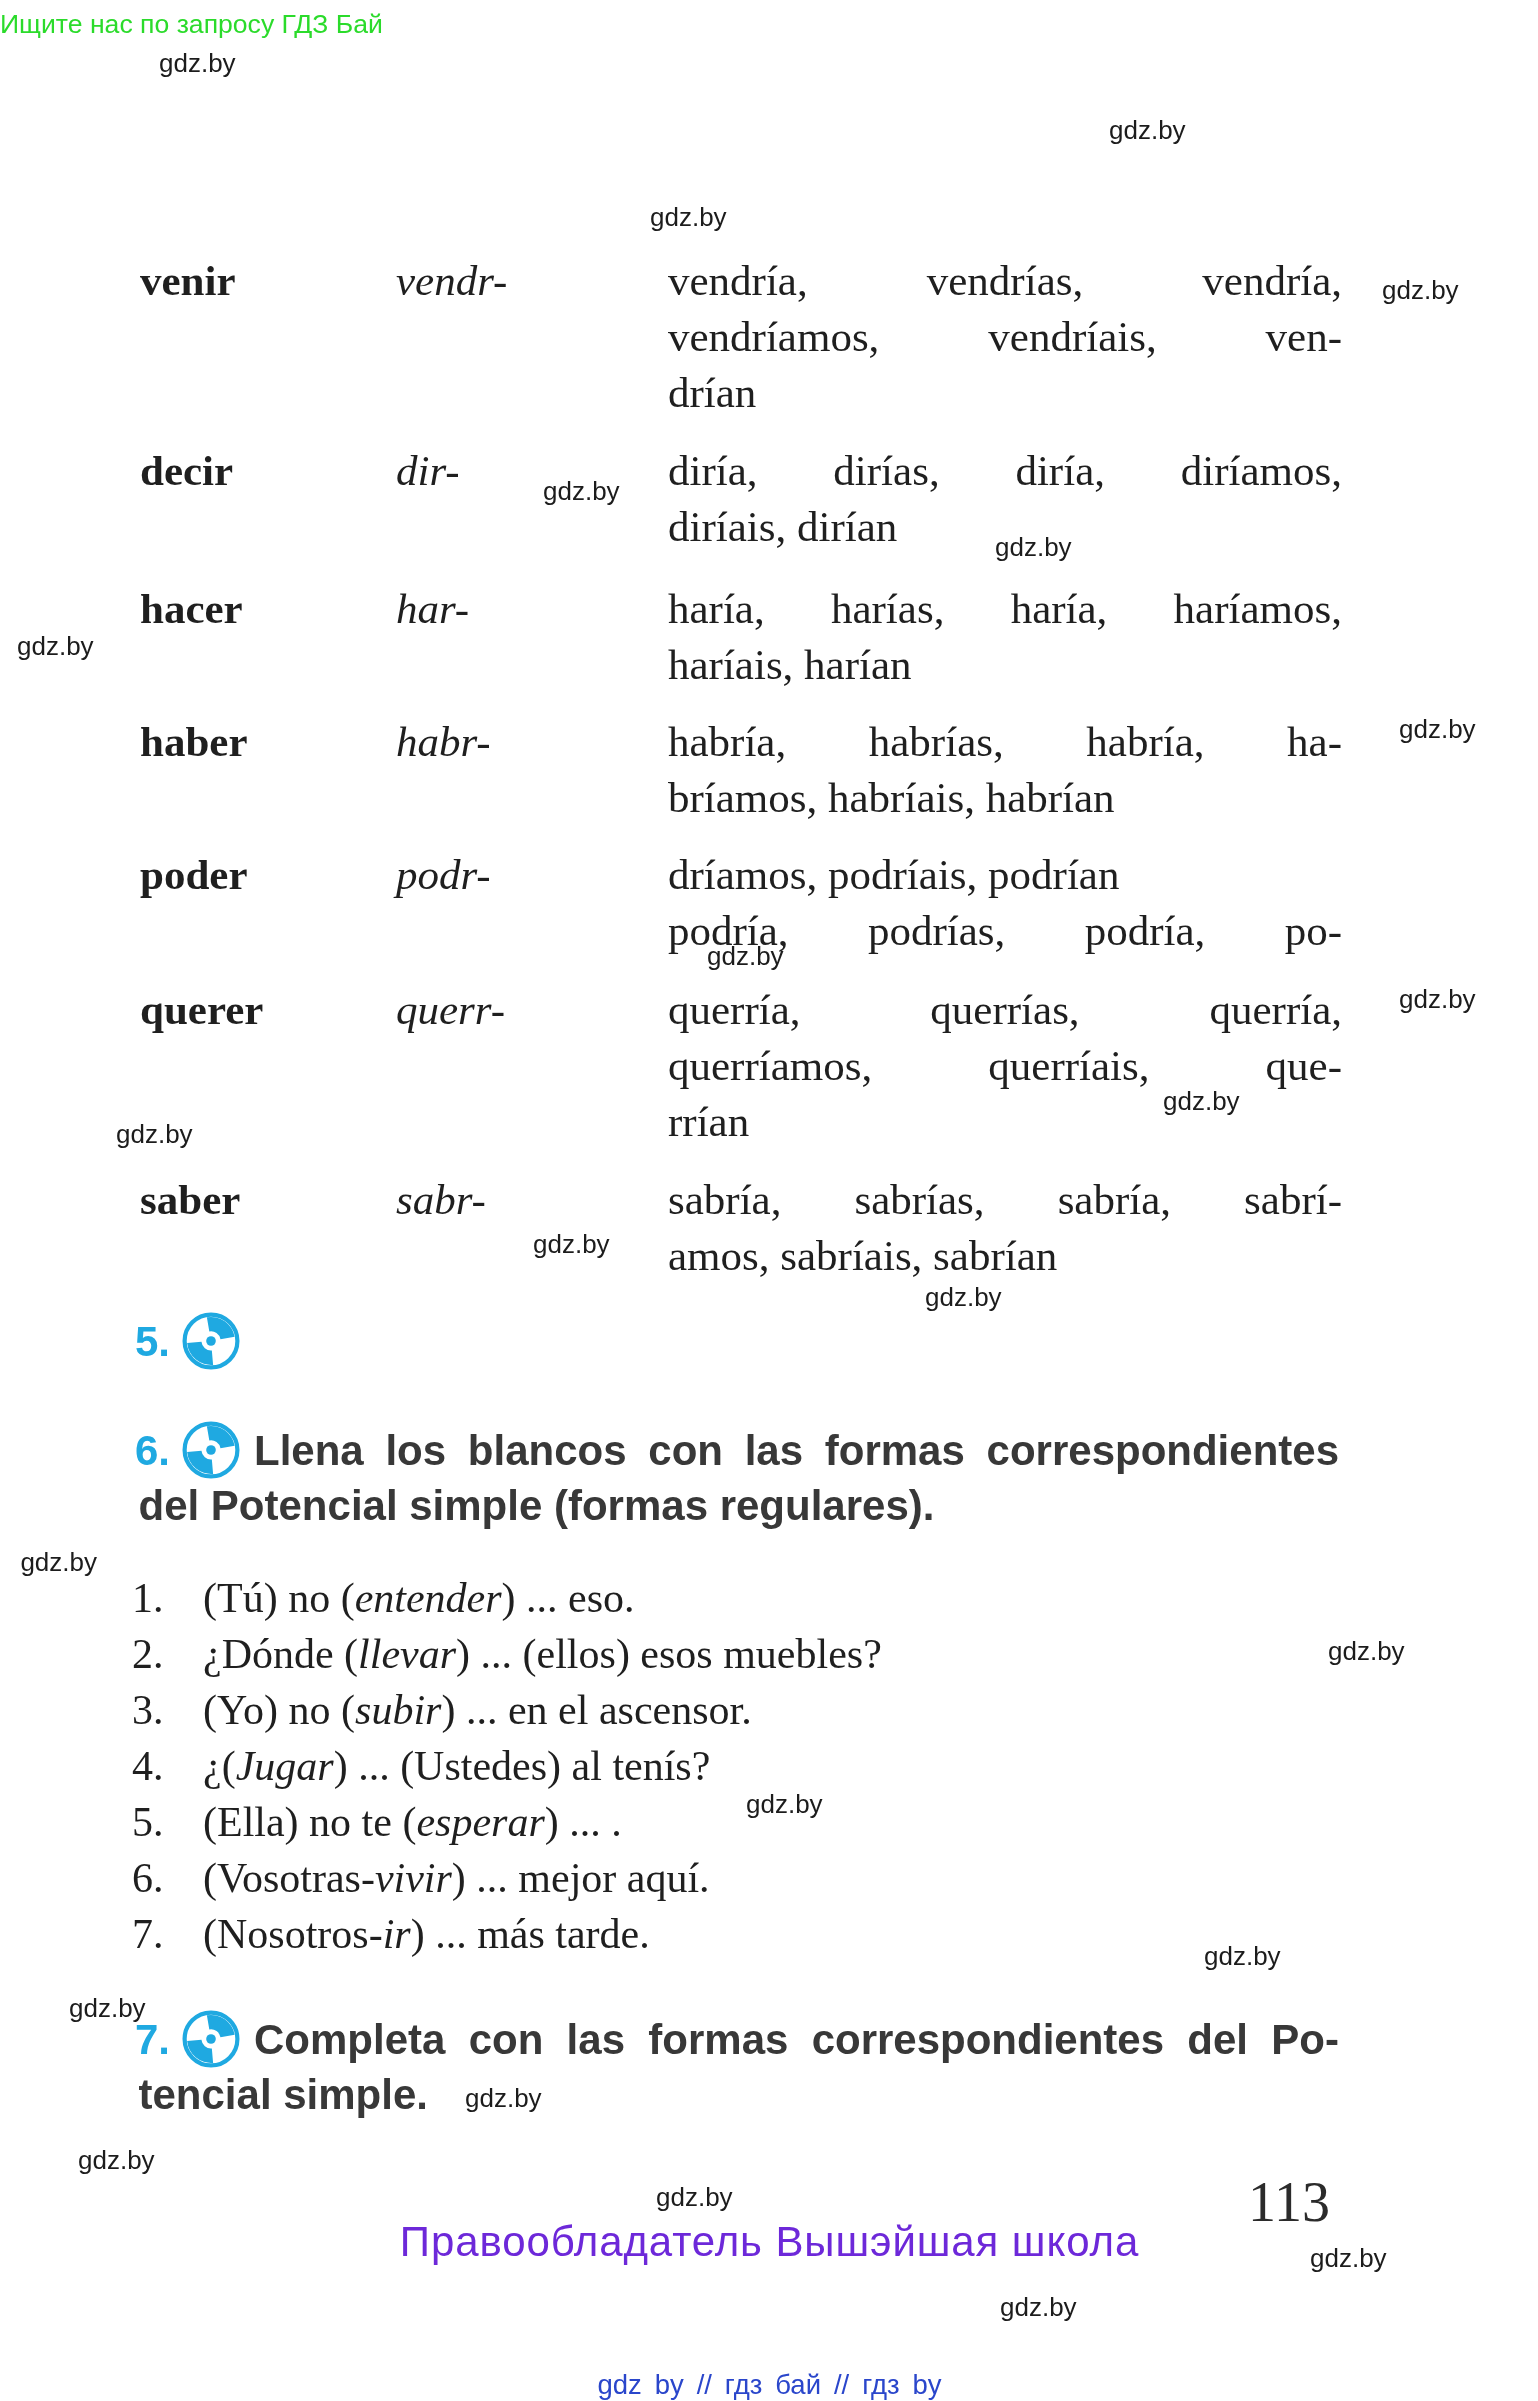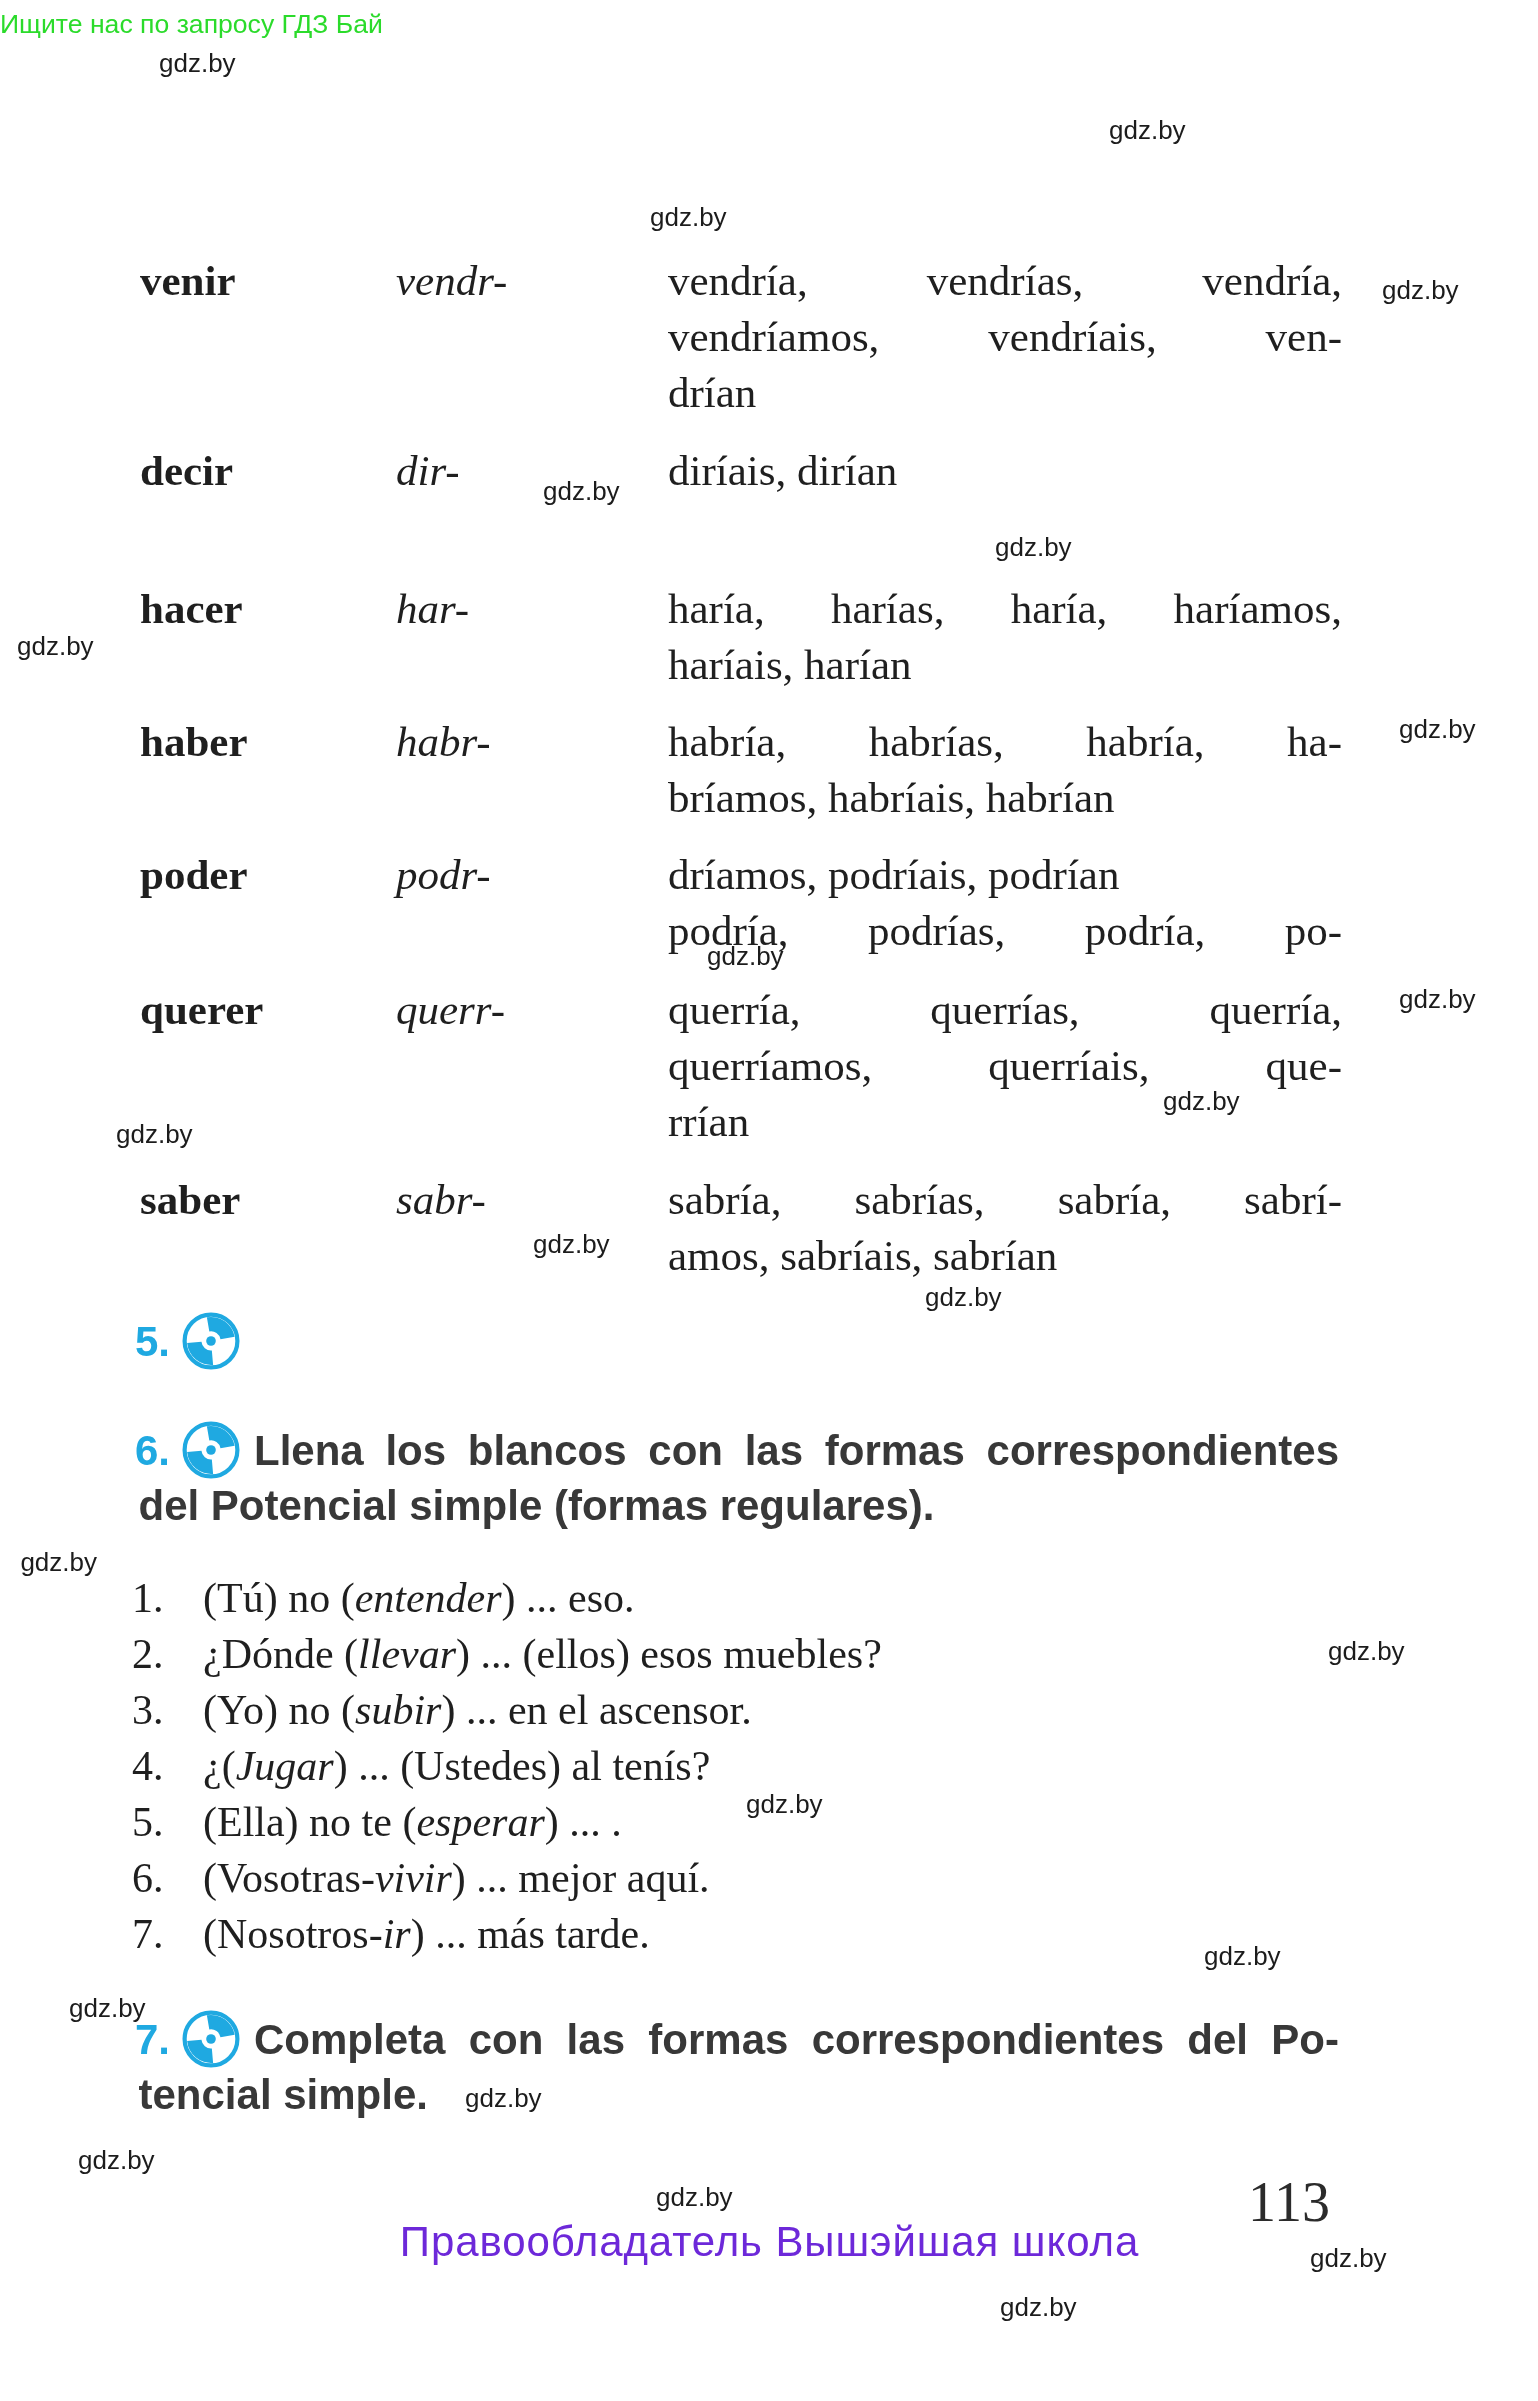--- a/index.html
+++ b/index.html
@@ -86,20 +86,21 @@
       <div class="fline just">vendría, vendrías, vendría,</div>
       <div class="fline just">vendríamos, vendríais, ven-</div>
       <div class="fline">drían</div>
     </div>
   </div>
 
   <div class="trow" style="top:443px">
     <div class="tverb">decir</div>
     <div class="tstem">dir-</div>
     <div class="tforms">
+      <div class="fline just">diría, dirías, diría, diríamos,</div>
       <div class="fline">diríais, dirían</div>
     </div>
   </div>
 
   <div class="trow" style="top:581px">
     <div class="tverb">hacer</div>
     <div class="tstem">har-</div>
     <div class="tforms">
       <div class="fline just">haría, harías, haría, haríamos,</div>
       <div class="fline">haríais, harían</div>
@@ -200,15 +201,16 @@
         <path d="M10.2,53.5 A40,40 0 0 0 53.5,89.8 L51.4,65.9 A16,16 0 0 1 34.1,51.4 Z" fill="#1fa9e1"></path>
         <circle cx="50" cy="50" r="8" fill="#1fa9e1"></circle>
       </svg>
     </span>
     <div class="exline1 just">Completa con las formas correspondientes del Po-</div>
     <div class="exline2">tencial simple.</div>
   </div>
 
   <div class="pagenum">113</div>
   <div class="copyright">Правообладатель Вышэйшая школа</div>
+  <div class="footer-links">gdz by // гдз бай // гдз by</div>
 
 </div>
 
 
 </body></html>

